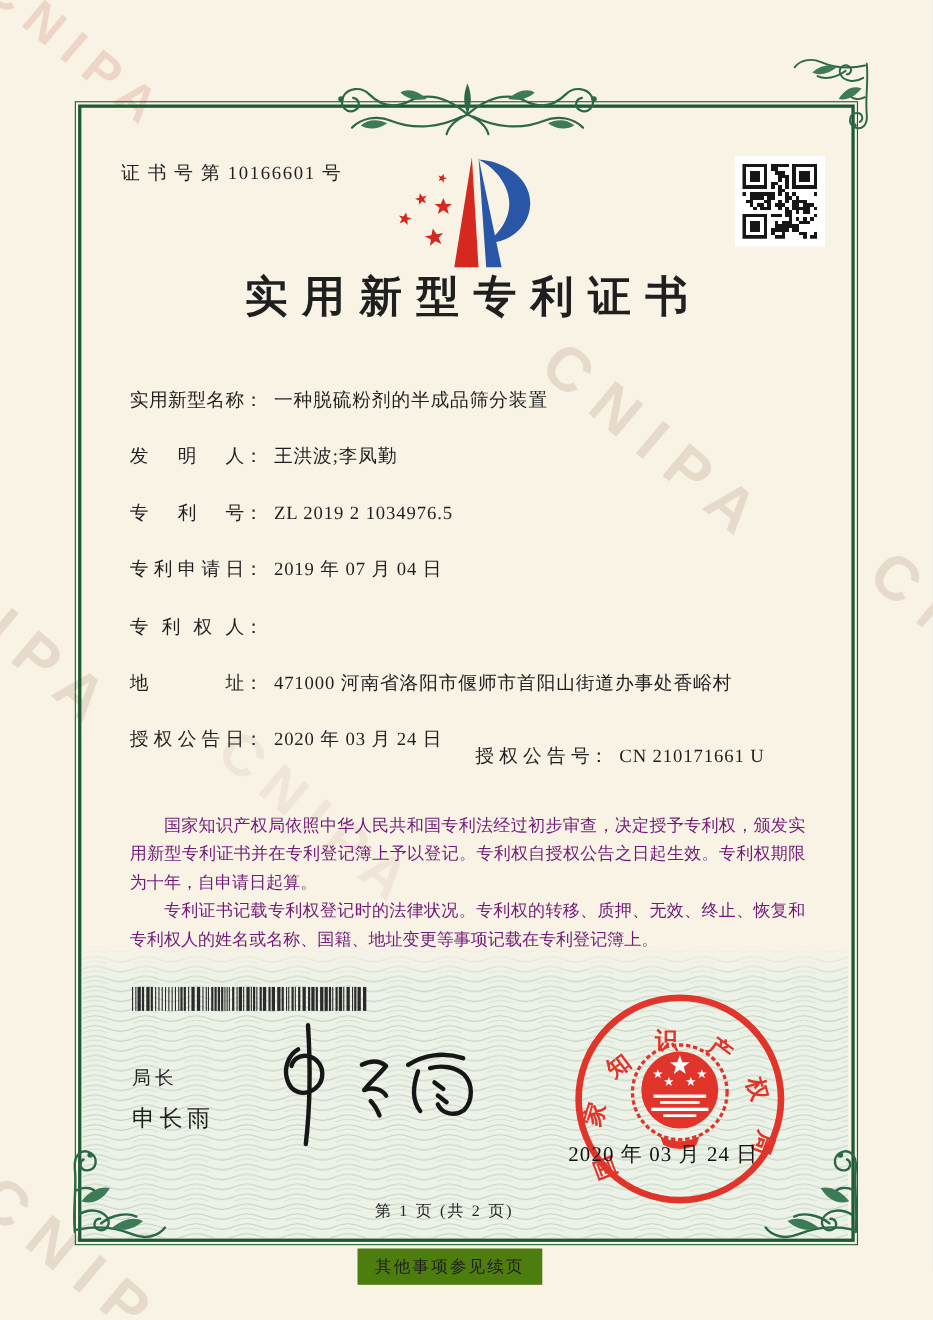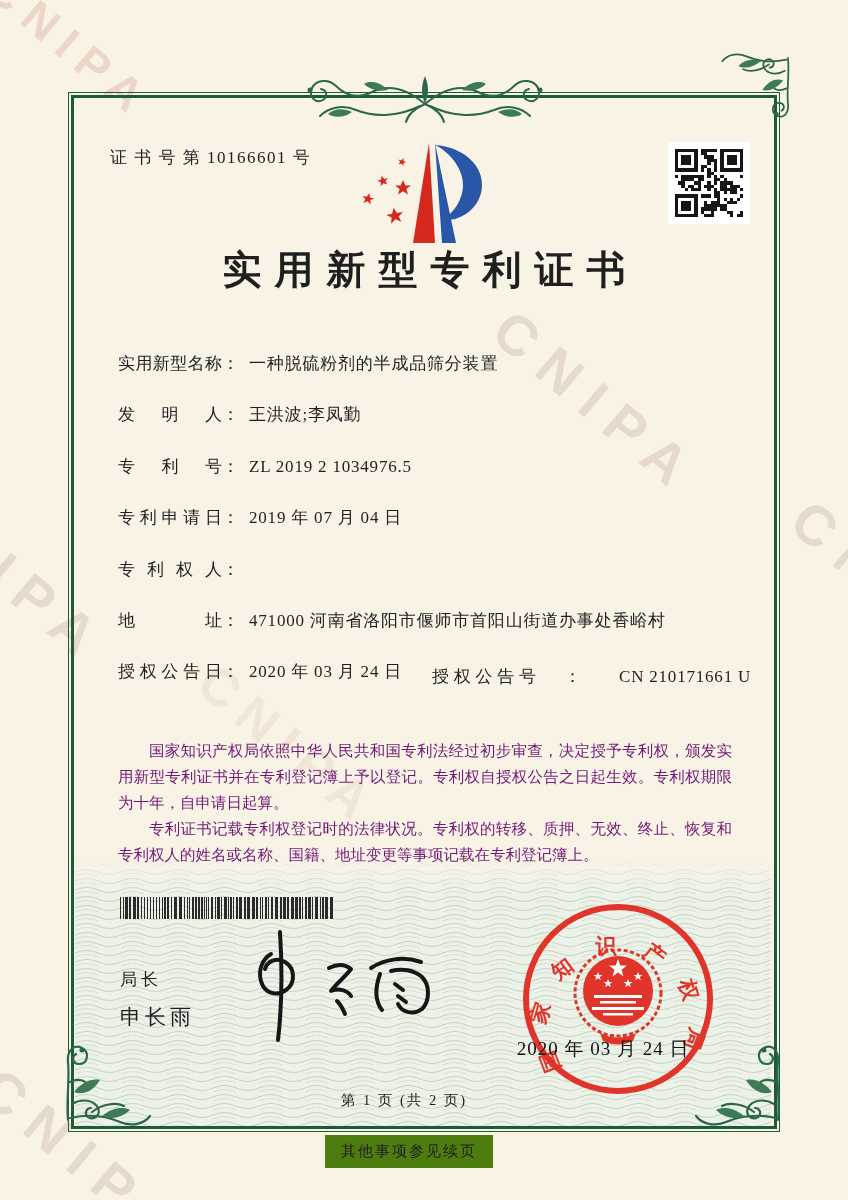--- a/index.html
+++ b/index.html
@@ -31,21 +31,21 @@
   .logo{position:absolute;left:355px;top:140px;width:132px;height:108px;z-index:6;}
   .qr-wrap{position:absolute;left:668px;top:142px;width:82px;height:82px;background:#ffffff;z-index:6;}
   .qr-wrap svg{position:absolute;left:7px;top:7px;}
   .title{position:absolute;left:0;right:0;top:243px;text-align:center;
     font-size:39px;font-weight:bold;letter-spacing:13px;padding-left:13px;z-index:6;}
   .fields{position:absolute;left:118px;top:352px;width:612px;z-index:6;}
   .frow{position:relative;display:flex;align-items:baseline;height:24px;margin-bottom:27.4px;font-size:17px;}
   .flabel{display:inline-block;width:104px;text-align:justify;text-align-last:justify;}
   .fcolon{margin-right:10px;}
   .fvalue{letter-spacing:0.8px;white-space:nowrap;text-align:center;}
-  .grant-no{position:absolute;left:314px;top:5px;display:flex;align-items:baseline;gap:28px;}
+  .grant-no{position:absolute;left:314px;top:16px;display:flex;align-items:baseline;}
   .paras{position:absolute;left:118px;top:738px;width:614px;z-index:6;
     font-size:15.5px;line-height:26px;text-align:justify;color:#701a75;}
   .paras p{margin:0;text-indent:2em;}
   
   .barcode{position:absolute;left:120px;top:897px;z-index:6;}
   .signer-title{position:absolute;left:120px;top:968px;font-size:17px;letter-spacing:4px;z-index:6;}
   .signer-name{position:absolute;left:120px;top:1003px;font-size:21px;letter-spacing:4px;z-index:6;}
   .signature{position:absolute;left:233px;top:924px;z-index:6;}
   .seal{position:absolute;left:520px;top:901px;width:196px;height:196px;z-index:6;}
   .seal-date{position:absolute;left:505px;top:1036px;width:196px;text-align:center;

